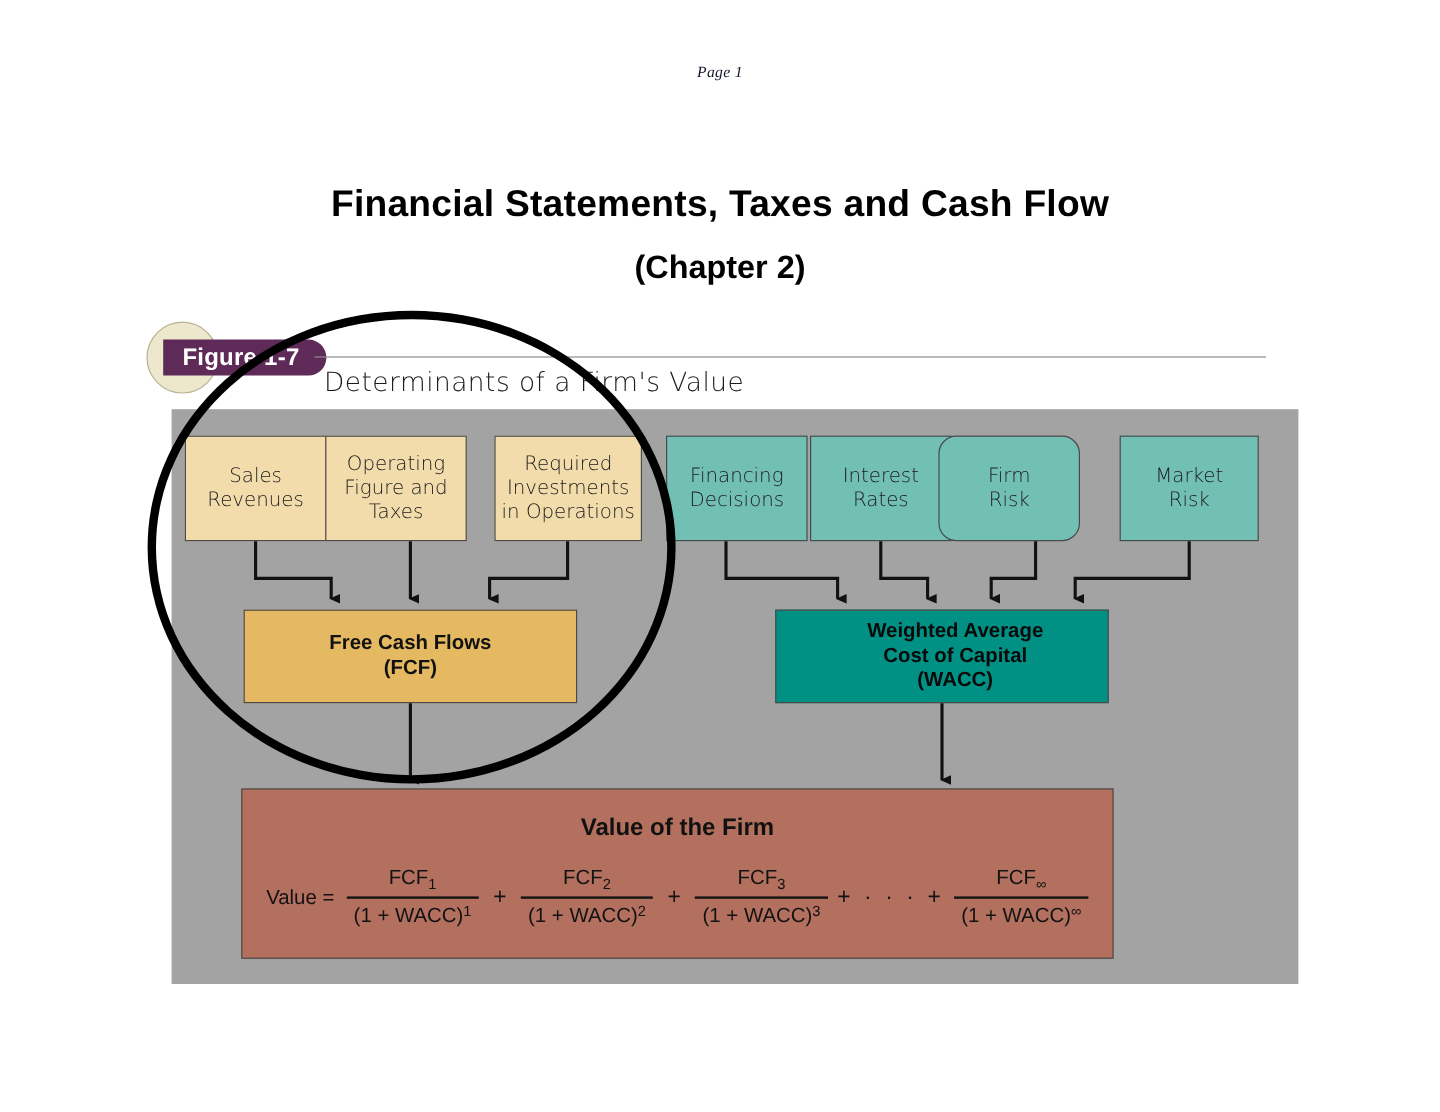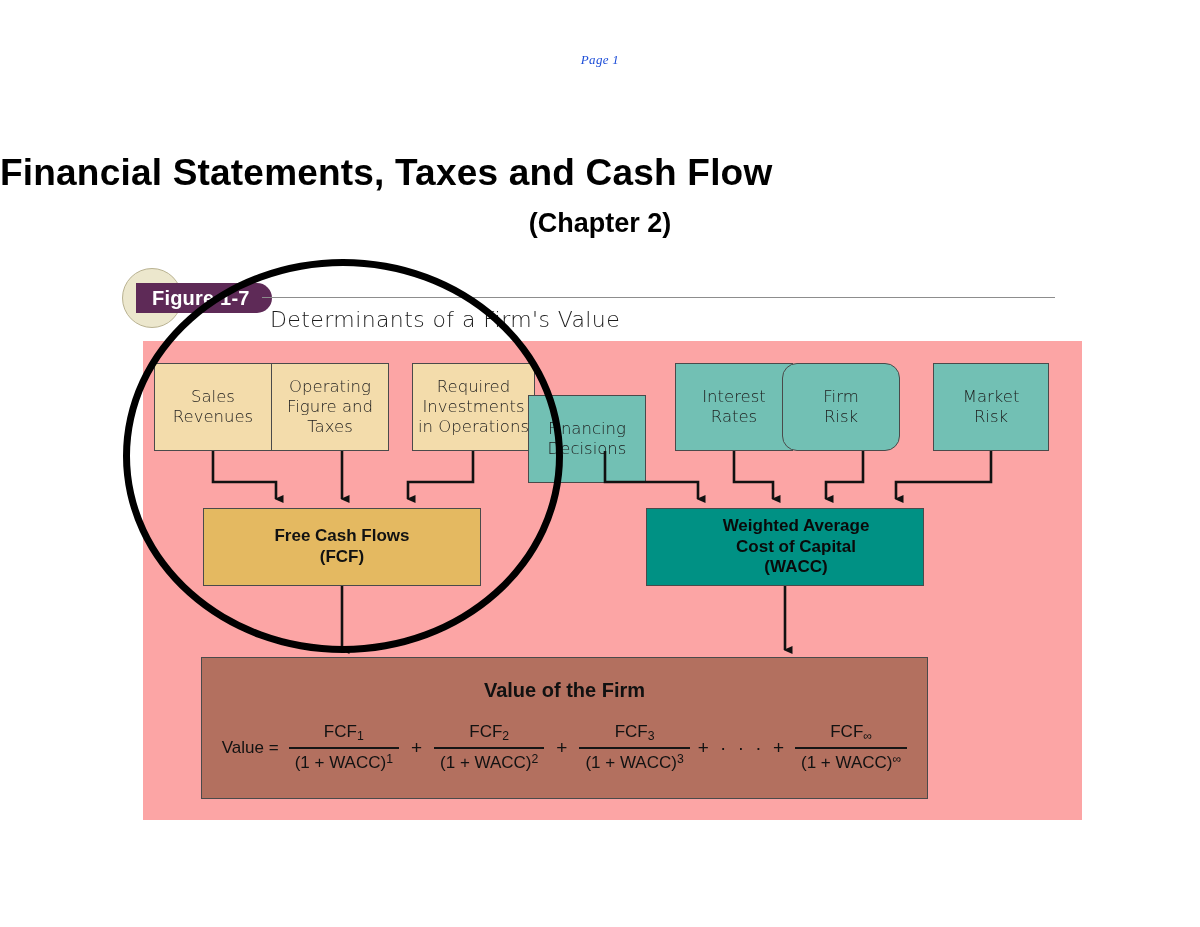--- a/index.html
+++ b/index.html
@@ -18,30 +18,31 @@
   
   #page-marker {
     position: absolute;
     top: 52px;
     left: 0;
     width: 1200px;
     text-align: center;
     font-family: "Liberation Serif", serif;
     font-style: italic;
     font-size: 13px;
-    color: #1d4ed8;
+    color: #0f172a;
     letter-spacing: .3px;
   }
 
   #slide-title {
     position: absolute;
     top: 152px;
     left: 0;
     width: 1200px;
-    font-size: 37px;
+    text-align: center;
+    font-size: 31px;
     font-weight: bold;
     color: #000;
     letter-spacing: .2px;
   }
   #slide-subtitle {
     position: absolute;
     top: 208px;
     left: 0;
     width: 1200px;
     text-align: center;
@@ -102,21 +103,21 @@
     letter-spacing: .4px;
   }
 
   
   #panel {
     position: absolute;
     left: 143px;
     top: 341px;
     width: 939px;
     height: 479px;
-    background: #fca5a5;
+    background: #a3a3a3;
   }
 
   .box {
     position: absolute;
     box-sizing: border-box;
     border: 1px solid #4a4a4a;
     display: flex;
     align-items: center;
     justify-content: center;
     text-align: center;
@@ -129,21 +130,21 @@
     color: #1c1c1c;
     font-family: "DejaVu Sans", sans-serif;
     font-weight: 300;
   }
   .tan  { background: #f3dcab; }
   .teal { background: #72c0b4; }
 
   #box-sales        { left: 11px;  width: 118px; }
   #box-opcosts      { left: 128px; width: 118px; }
   #box-investments  { left: 269px; width: 123px; }
-  #box-financing    { left: 385px; width: 118px; margin-top: 32px; }
+  #box-financing    { left: 412px; width: 118px; }
   #box-interest     { left: 532px; width: 118px; }
   #box-firmrisk     { left: 639px; width: 118px; border-radius: 15px; }
   #box-marketrisk   { left: 790px; width: 116px; }
 
   #box-fcf {
     left: 60px;
     top: 167px;
     width: 278px;
     height: 78px;
     background: #e4b961;

